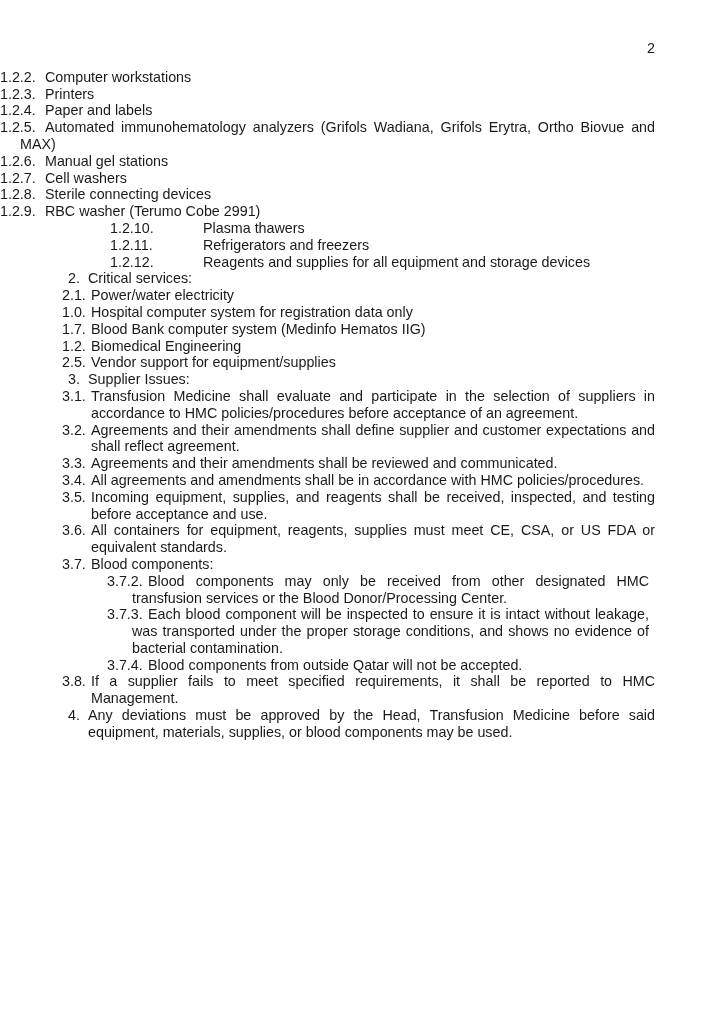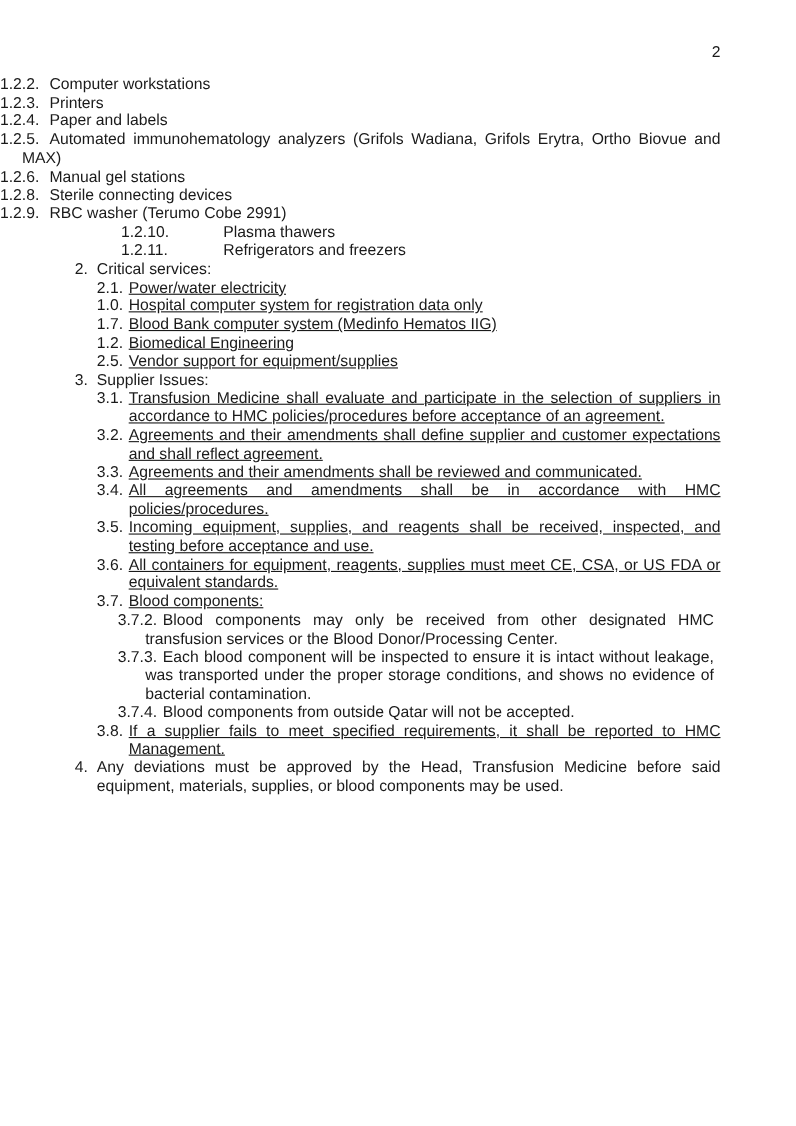--- a/index.html
+++ b/index.html
@@ -20,21 +20,21 @@
     top: 40px;
     left: 0;
     width: 655px;
   }
   .page-num {
     text-align: right;
     margin-bottom: 12px;
   }
   .li { text-align: justify; }
   .lv-a { margin-left: 68px;  padding-left: 20px; text-indent: -20px; }
-  .lv-b { margin-left: 88px;  padding-left: 29px; text-indent: -29px; text-decoration: underline; }
+  .lv-b { margin-left: 62px;  padding-left: 29px; text-indent: -29px; }
   .lv-c { padding-left: 20px; text-indent: -20px; }
   .lv-d { margin-left: 110px; }
   .lv-e { margin-left: 107px; padding-left: 25px; text-indent: -25px; margin-right: 6px; }
   .num { display: inline-block; text-indent: 0; white-space: nowrap; }
   .lv-a > .num { width: 20px; }
   .lv-b > .num { width: 29px; }
   .lv-c > .num { width: 45px; }
   .lv-d > .num { width: 93px; }
   .lv-e > .num { width: 41px; }
 </style>
@@ -43,24 +43,26 @@
 
 <div class="page">
   <div class="content">
     <div class="page-num">2</div>
 
     <div class="li lv-c"><span class="num">1.2.2.</span><span>Computer workstations</span></div>
     <div class="li lv-c"><span class="num">1.2.3.</span><span>Printers</span></div>
     <div class="li lv-c"><span class="num">1.2.4.</span><span>Paper and labels</span></div>
     <div class="li lv-c"><span class="num">1.2.5.</span><span>Automated immunohematology analyzers (Grifols Wadiana, Grifols Erytra, Ortho Biovue and MAX)</span></div>
     <div class="li lv-c"><span class="num">1.2.6.</span><span>Manual gel stations</span></div>
+    <div class="li lv-c"><span class="num">1.2.7.</span><span>Cell washers</span></div>
     <div class="li lv-c"><span class="num">1.2.8.</span><span>Sterile connecting devices</span></div>
     <div class="li lv-c"><span class="num">1.2.9.</span><span>RBC washer (Terumo Cobe 2991)</span></div>
     <div class="li lv-d"><span class="num">1.2.10.</span><span>Plasma thawers</span></div>
     <div class="li lv-d"><span class="num">1.2.11.</span><span>Refrigerators and freezers</span></div>
+    <div class="li lv-d"><span class="num">1.2.12.</span><span>Reagents and supplies for all equipment and storage devices</span></div>
     <div class="li lv-a"><span class="num">2.</span><span>Critical services:</span></div>
     <div class="li lv-b"><span class="num">2.1.</span><span>Power/water electricity</span></div>
     <div class="li lv-b"><span class="num">1.0.</span><span>Hospital computer system for registration data only</span></div>
     <div class="li lv-b"><span class="num">1.7.</span><span>Blood Bank computer system (Medinfo Hematos IIG)</span></div>
     <div class="li lv-b"><span class="num">1.2.</span><span>Biomedical Engineering</span></div>
     <div class="li lv-b"><span class="num">2.5.</span><span>Vendor support for equipment/supplies</span></div>
     <div class="li lv-a"><span class="num">3.</span><span>Supplier Issues:</span></div>
     <div class="li lv-b"><span class="num">3.1.</span><span>Transfusion Medicine shall evaluate and participate in the selection of suppliers in accordance to HMC policies/procedures before acceptance of an agreement.</span></div>
     <div class="li lv-b"><span class="num">3.2.</span><span>Agreements and their amendments shall define supplier and customer expectations and shall reflect agreement.</span></div>
     <div class="li lv-b"><span class="num">3.3.</span><span>Agreements and their amendments shall be reviewed and communicated.</span></div>

